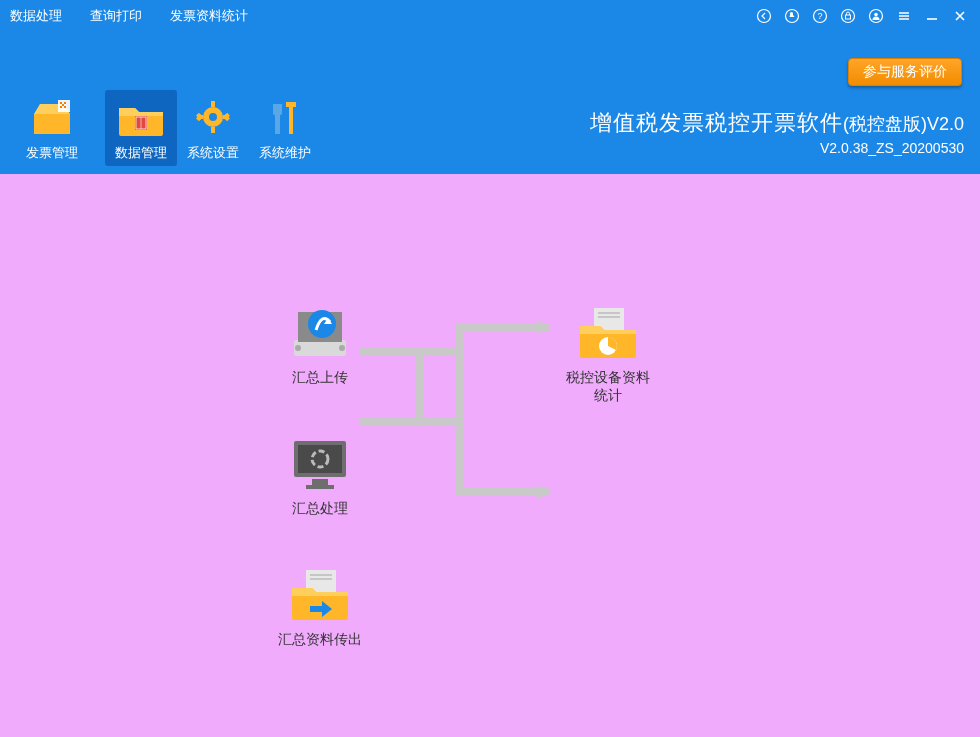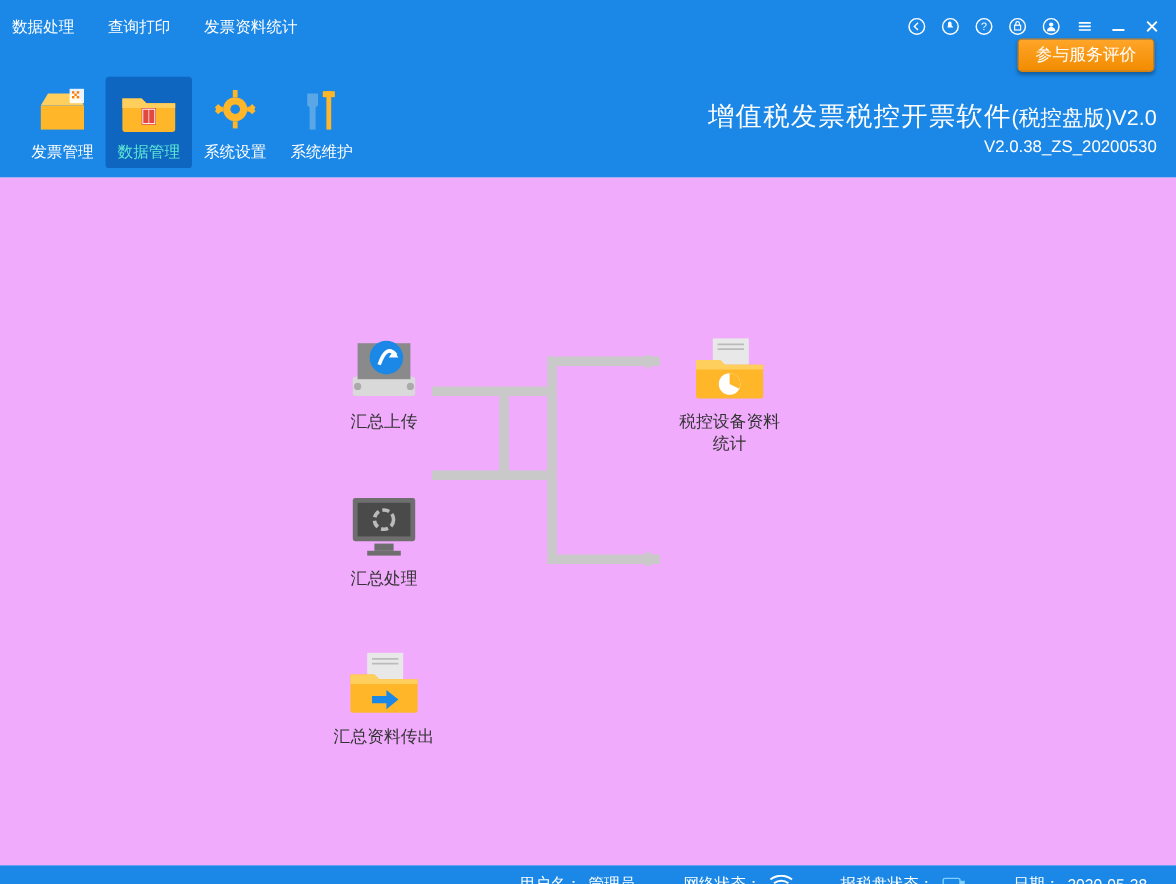--- a/index.html
+++ b/index.html
@@ -1,29 +1,29 @@
 <!DOCTYPE html>
 <html><head>
 <meta charset="utf-8">
 <style>
 * { margin: 0; padding: 0; box-sizing: border-box; }
 body { font-family: "Microsoft YaHei", sans-serif; width: 980px; height: 737px; overflow: hidden; background:#fff; }
 .header { background: #1b87e6; color: #fff; }
-.menubar { display: flex; align-items: flex-end; height: 32px; padding: 0 10px; font-size: 13px; }
+.menubar { display: flex; align-items: center; height: 32px; padding: 0 10px; font-size: 13px; }
 .menubar .menu-item { margin-right: 28px; cursor: pointer; }
 .menubar .spacer { flex: 1; }
 .win-controls { display: flex; align-items: center; gap: 8px; }
 .win-controls .ctrl { width: 20px; height: 20px; display:flex; align-items:center; justify-content:center; cursor:pointer; }
 .win-controls svg { width: 16px; height: 16px; }
-.feedback-row { display:flex; justify-content:flex-end; padding: 0 18px 2px 0; }
+.feedback-row { display:flex; justify-content:flex-end; padding: 0 18px 2px 0; margin-top: 26px; }
 .feedback-btn { background: linear-gradient(#ffa528,#f28c00); color:#fff; font-size:14px; padding:4px 14px; border-radius:4px; border:1px solid #e07e00; cursor:pointer; box-shadow: 0 2px 3px rgba(0,0,0,0.3); }
 .toolbar-row { display:flex; align-items:flex-start; padding: 2px 16px 8px 16px; }
 .toolbar { display:flex; gap:0; }
 .tb-item { width:72px; text-align:center; padding:6px 2px 4px; border-radius:3px; cursor:pointer; color:#fff; font-size:13px; }
-.tb-item.active { background:#0e66c0; color:#5eead4; }
+.tb-item.active { background:#0e66c0; color:#ffffff;margin-left:17px; }
 .tb-icon { width:48px; height:42px; margin:0 auto 6px; }
 .title-block { margin-left:auto; text-align:right; color:#fff; padding-top:18px; }
 .app-title { font-size:22px; letter-spacing:1px; display:inline-block; }
 .app-title-tail { font-size:18px; }
 .app-version { font-size:14px; margin-top:2px; }
 .content { position: relative; height: 573px; background:#f0abfc; }
 .func-item { position:absolute; width:120px; text-align:center; cursor:pointer; }
 .func-icon { width:64px; height:56px; margin:0 auto 8px; }
 .func-label { font-size:14px; color:#333; line-height:18px; }
 .arrows { position:absolute; }

